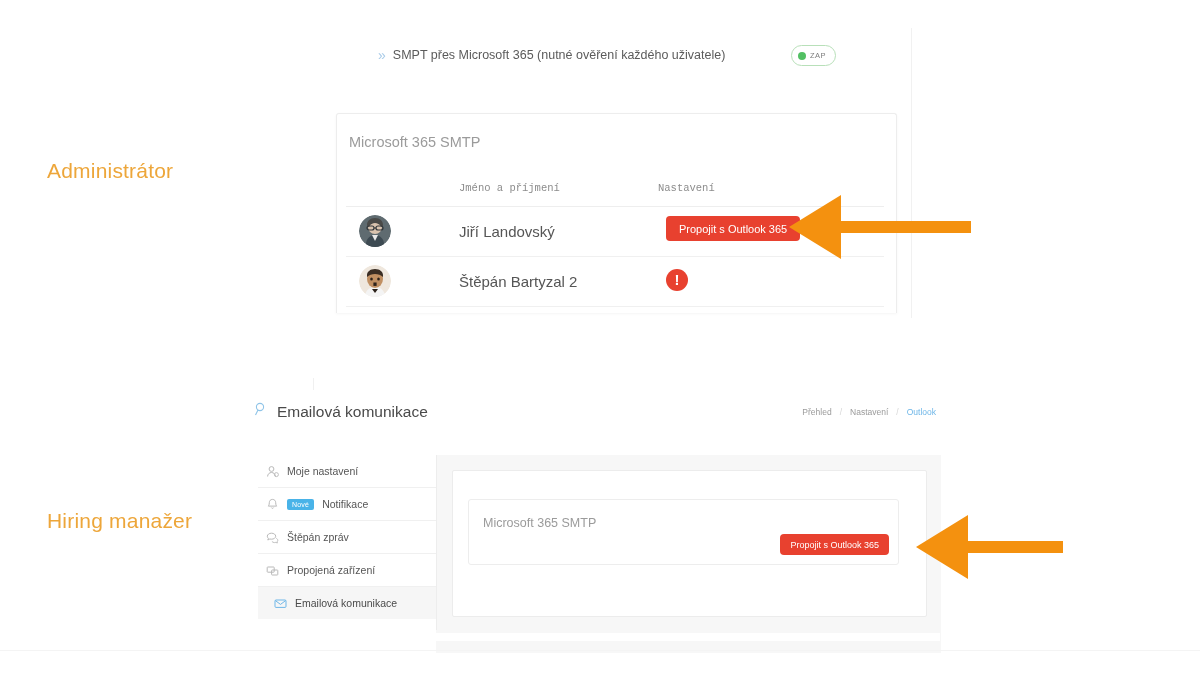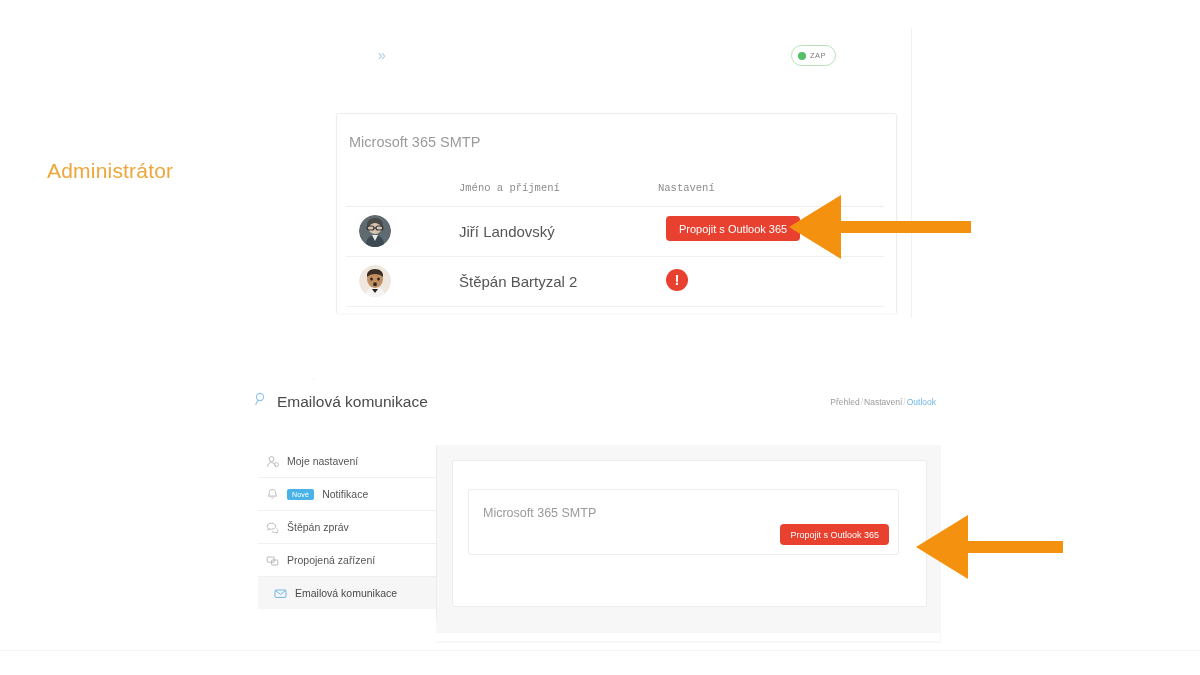--- a/index.html
+++ b/index.html
@@ -124,34 +124,34 @@
   #admin-connect-btn{left:320px;top:10px;height:25px;padding:0 13px;}
   .alert-ico{
     position:absolute;left:320px;top:13px;
     width:22px;height:22px;border-radius:50%;background:#e8412f;
     color:#fff;font-size:15px;font-weight:bold;line-height:22px;
     text-align:center;
   }
 
   
   #hiring-screen{
-    position:absolute;left:240px;top:380px;width:700px;height:243px;
+    position:absolute;left:240px;top:390px;width:700px;height:243px;
     background:#0c4a6e;
   }
   #hiring-header{
     position:absolute;left:0;top:0;width:700px;height:45px;
     background:#ffffff;border-bottom:1px solid #f2f2f2;
   }
   #hiring-title-wrap{
     position:absolute;left:14px;top:12px;display:flex;align-items:center;gap:8px;
   }
   #hiring-title{font-size:15.5px;color:#4a4a4a;font-weight:400;white-space:nowrap;}
   #breadcrumb{
     position:absolute;right:4px;top:17px;
-    display:flex;align-items:center;gap:1px;font-size:8.5px;
+    display:flex;align-items:center;gap:8px;font-size:8.5px;
   }
   #breadcrumb .crumb{color:#9a9a9a;}
   #breadcrumb .crumb.active{color:#6fb7e8;}
   #breadcrumb .sep{color:#d6d6d6;}
 
   #hiring-body{
     position:absolute;left:0;top:45px;width:700px;height:198px;
     background:#ffffff;
   }
   #side-menu{
@@ -206,27 +206,29 @@
     position:absolute;left:0;top:650px;width:1200px;height:1px;
     background:#f4f4f4;
   }
 </style>
 </head>
 <body>
 
 <div class="stage">
 
   <div class="anno-label" id="anno-admin">Administrátor</div>
+  <div class="anno-label" id="anno-hiring">Hiring manažer</div>
 
   <div id="admin-screen"></div>
   <div id="admin-divider-right"></div>
   <div id="admin-divider-left"></div>
 
   <div class="smtp-row">
     <span class="chev">»</span>
+    <span class="txt">SMPT přes Microsoft 365 (nutné ověření každého uživatele)</span>
   </div>
 
   <div class="toggle-pill">
     <span class="dot"></span>
     <span class="lbl">ZAP</span>
   </div>
 
   <div id="admin-card">
     <div id="admin-card-title">Microsoft 365 SMTP</div>
 

